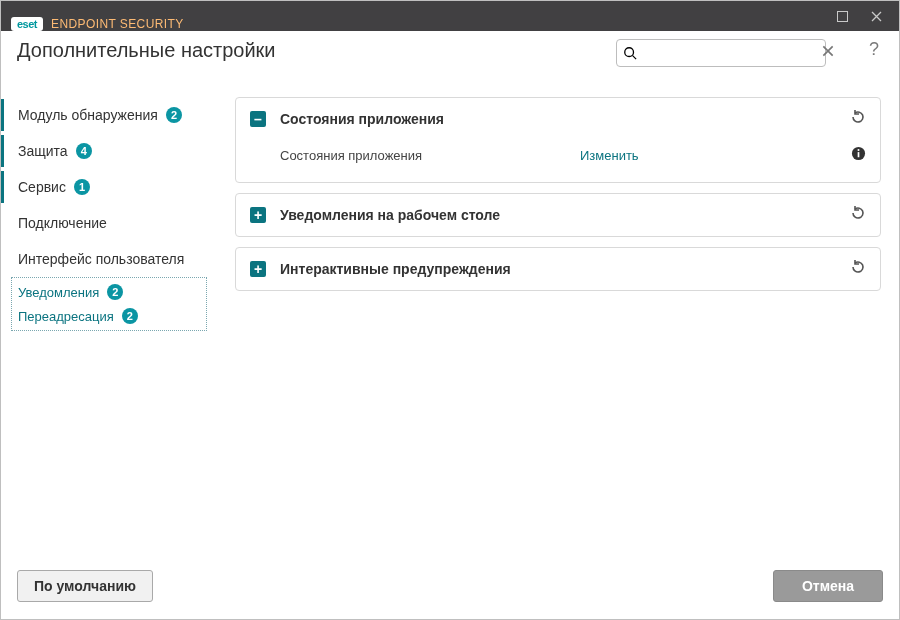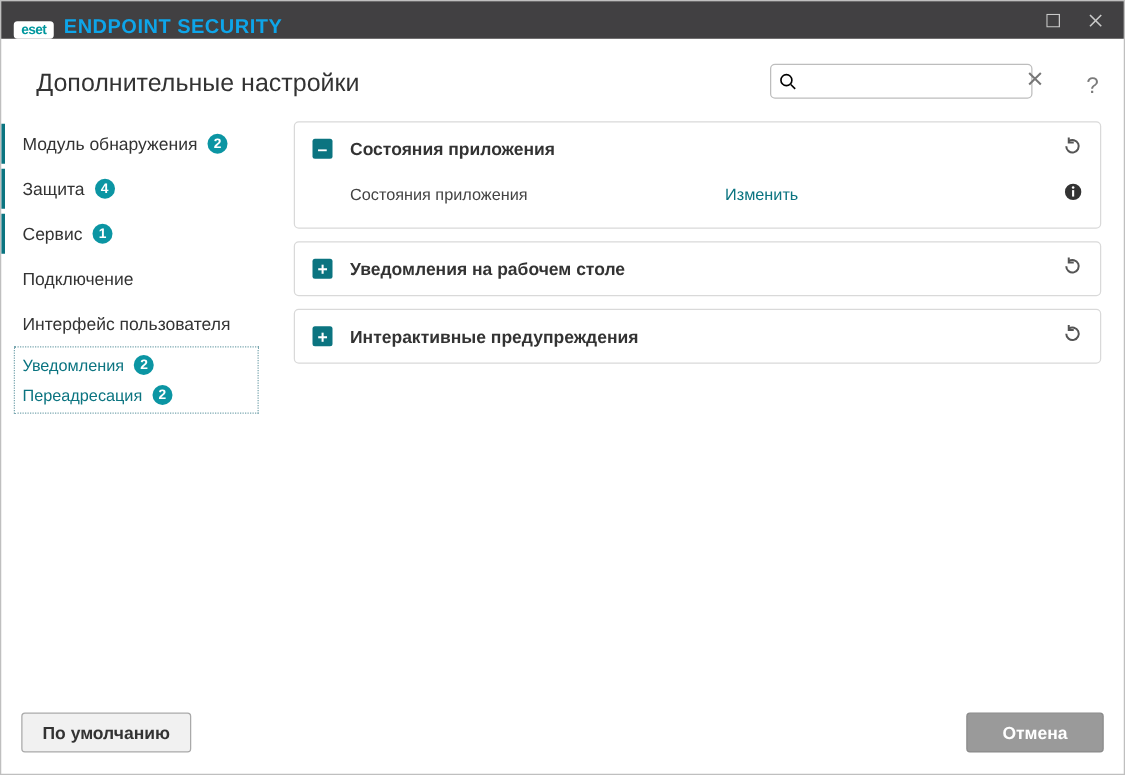--- a/index.html
+++ b/index.html
@@ -1,25 +1,25 @@
 <!DOCTYPE html>
 <html><head>
 <meta charset="utf-8">
 <style>
   * { box-sizing: border-box; margin: 0; padding: 0; }
   html, body { width: 900px; height: 620px; font-family: "Segoe UI", Arial, sans-serif; background: #f5f5f5; overflow: hidden; }
   .window { width: 900px; height: 620px; display: flex; flex-direction: column; background: #fff; border: 1px solid #bfbfbf; }
   .titlebar { height: 30px; background: #414042; color: #dcdcdc; display: flex; align-items: flex-end; padding: 0 6px 0 10px; font-size: 12px; letter-spacing: 0.4px; }
   .titlebar .logo { background: #fff; color: #00979e; font-weight: 700; font-size: 11px; border-radius: 3px; padding: 1px 6px; margin-right: 8px; letter-spacing: -0.5px; }
-  .titlebar .app-title { color: #0ea5e9; font-size: 16px; font-weight: 700; }
+  .titlebar .app-title { color: #fdba74; font-size: 12px; font-weight: 400; }
   .titlebar .spacer { flex: 1; }
   .titlebar .winbtn { width: 34px; height: 30px; display: flex; align-items: center; justify-content: center; color: #c9c9c9; cursor: pointer; }
   .titlebar .winbtn svg { width: 11px; height: 11px; }
 
-  .header-row { height: 48px; display: flex; align-items: flex-end; padding: 8px 16px 0 28px; gap: 29px; }
+  .header-row { height: 48px; display: flex; align-items: flex-start; padding: 8px 16px 0 16px; gap: 29px; }
   .page-title { font-size: 20px; color: #333; font-weight: 400; flex: 1; }
   .searchbox { display: flex; align-items: center; width: 210px; height: 28px; border: 1px solid #bdbdbd; border-radius: 4px; padding: 0 6px; background: #fff; }
   .searchbox svg { width: 14px; height: 14px; stroke: #7a7a7a; flex-shrink: 0; }
   .searchbox input { flex: 1; border: none; outline: none; font-size: 13px; background: transparent; margin: 0 4px; }
   .searchbox .clear { cursor: pointer; }
   .help-btn { margin-left: 10px; color: #7a7a7a; font-size: 18px; cursor: pointer; width: 18px; text-align: center; }
 
   .body { flex: 1; display: flex; overflow: hidden; }
   .sidebar { width: 220px; padding: 18px 6px 0 0; }
   .side-item-wrap { padding: 2px 0; }

